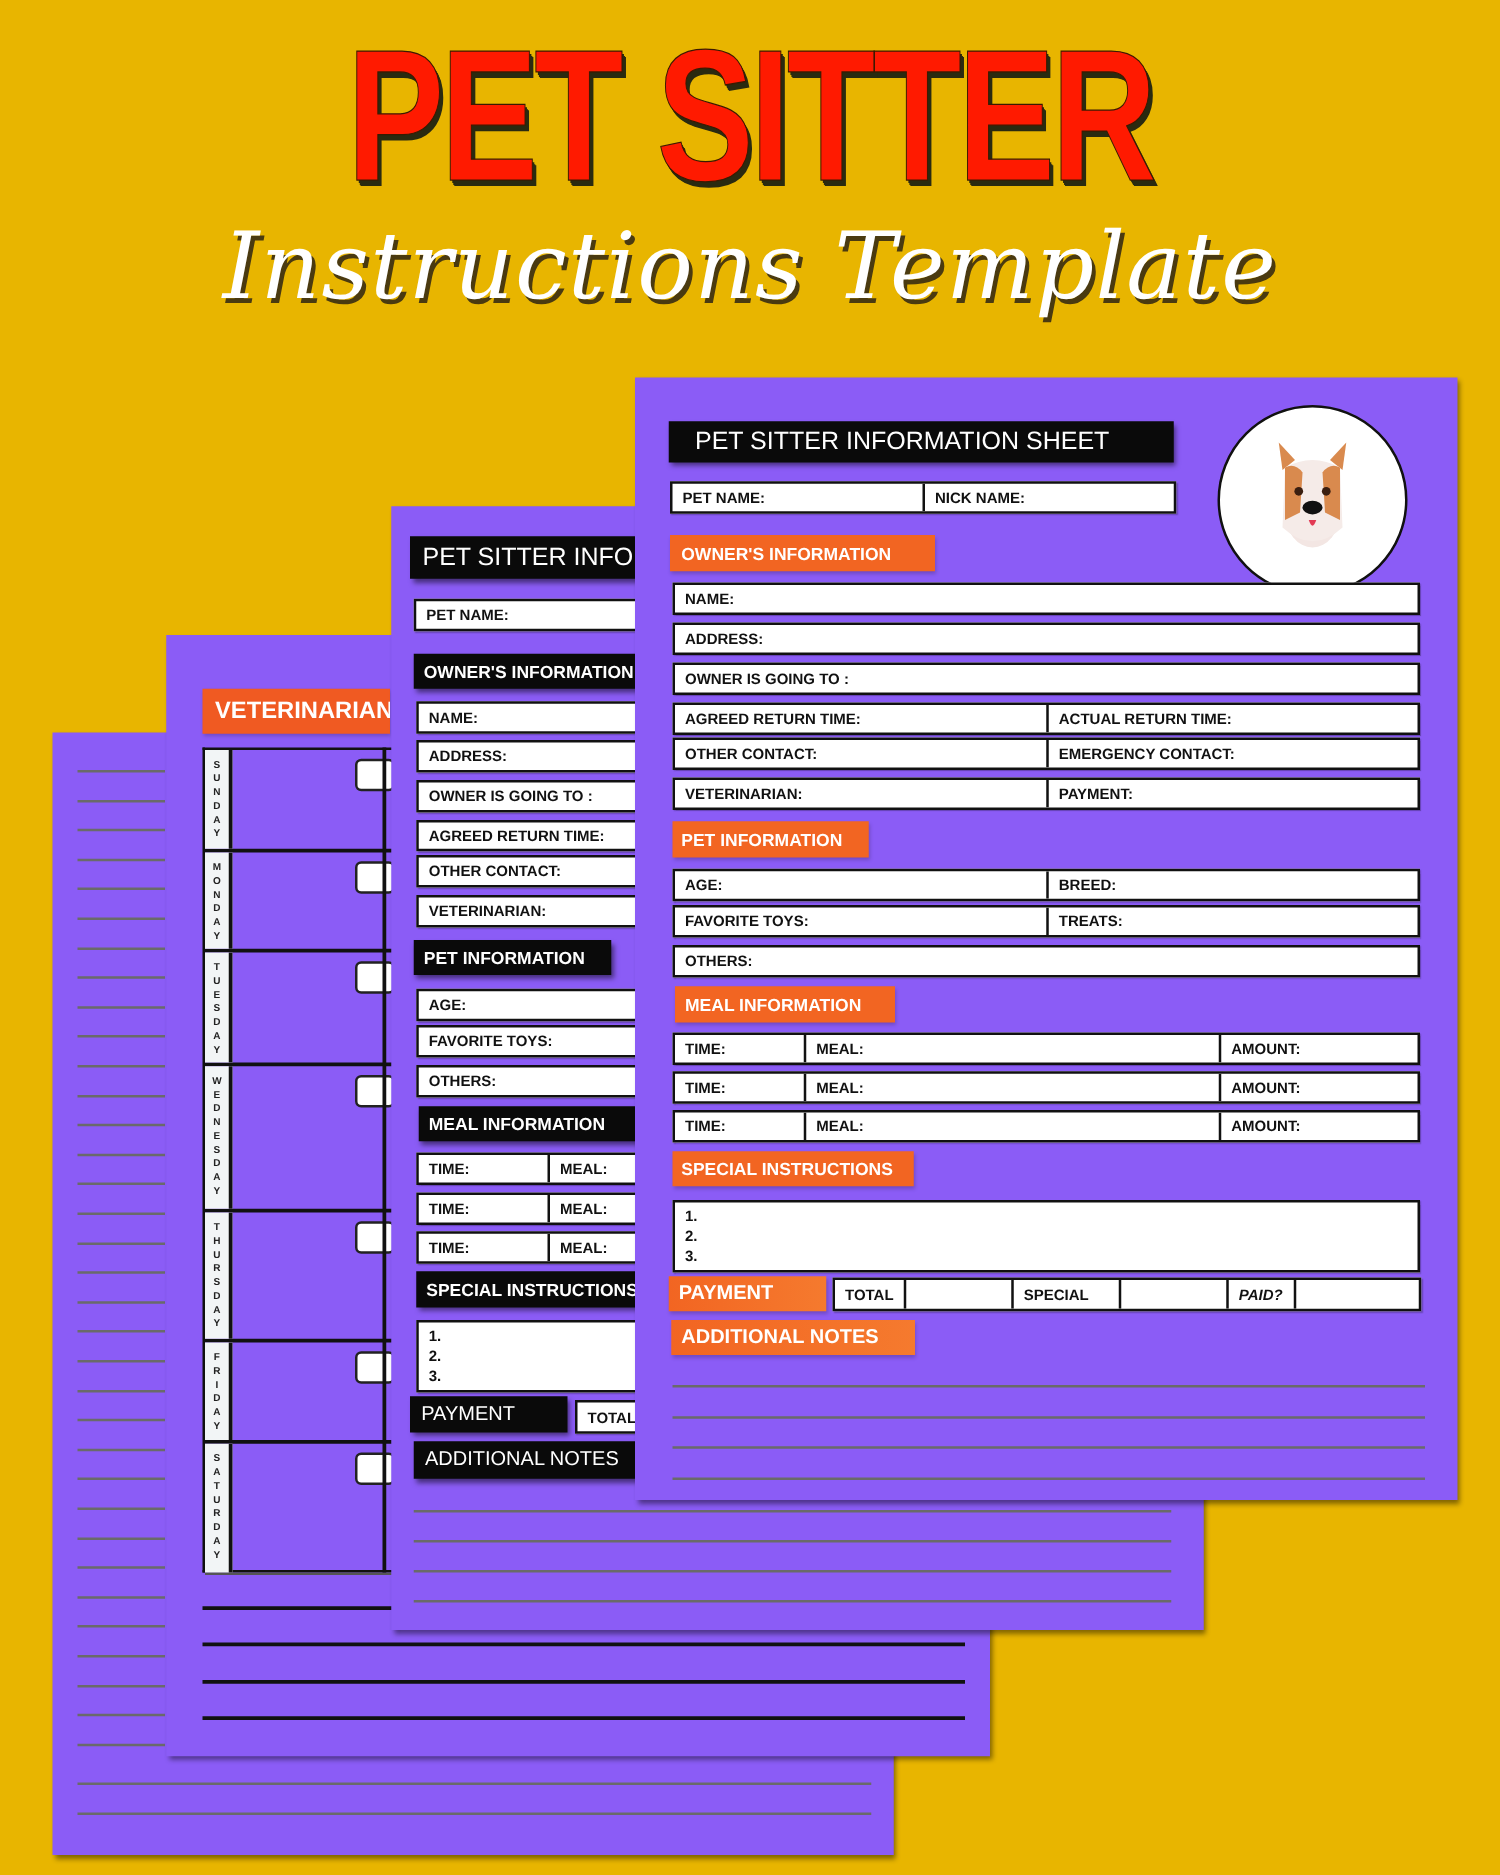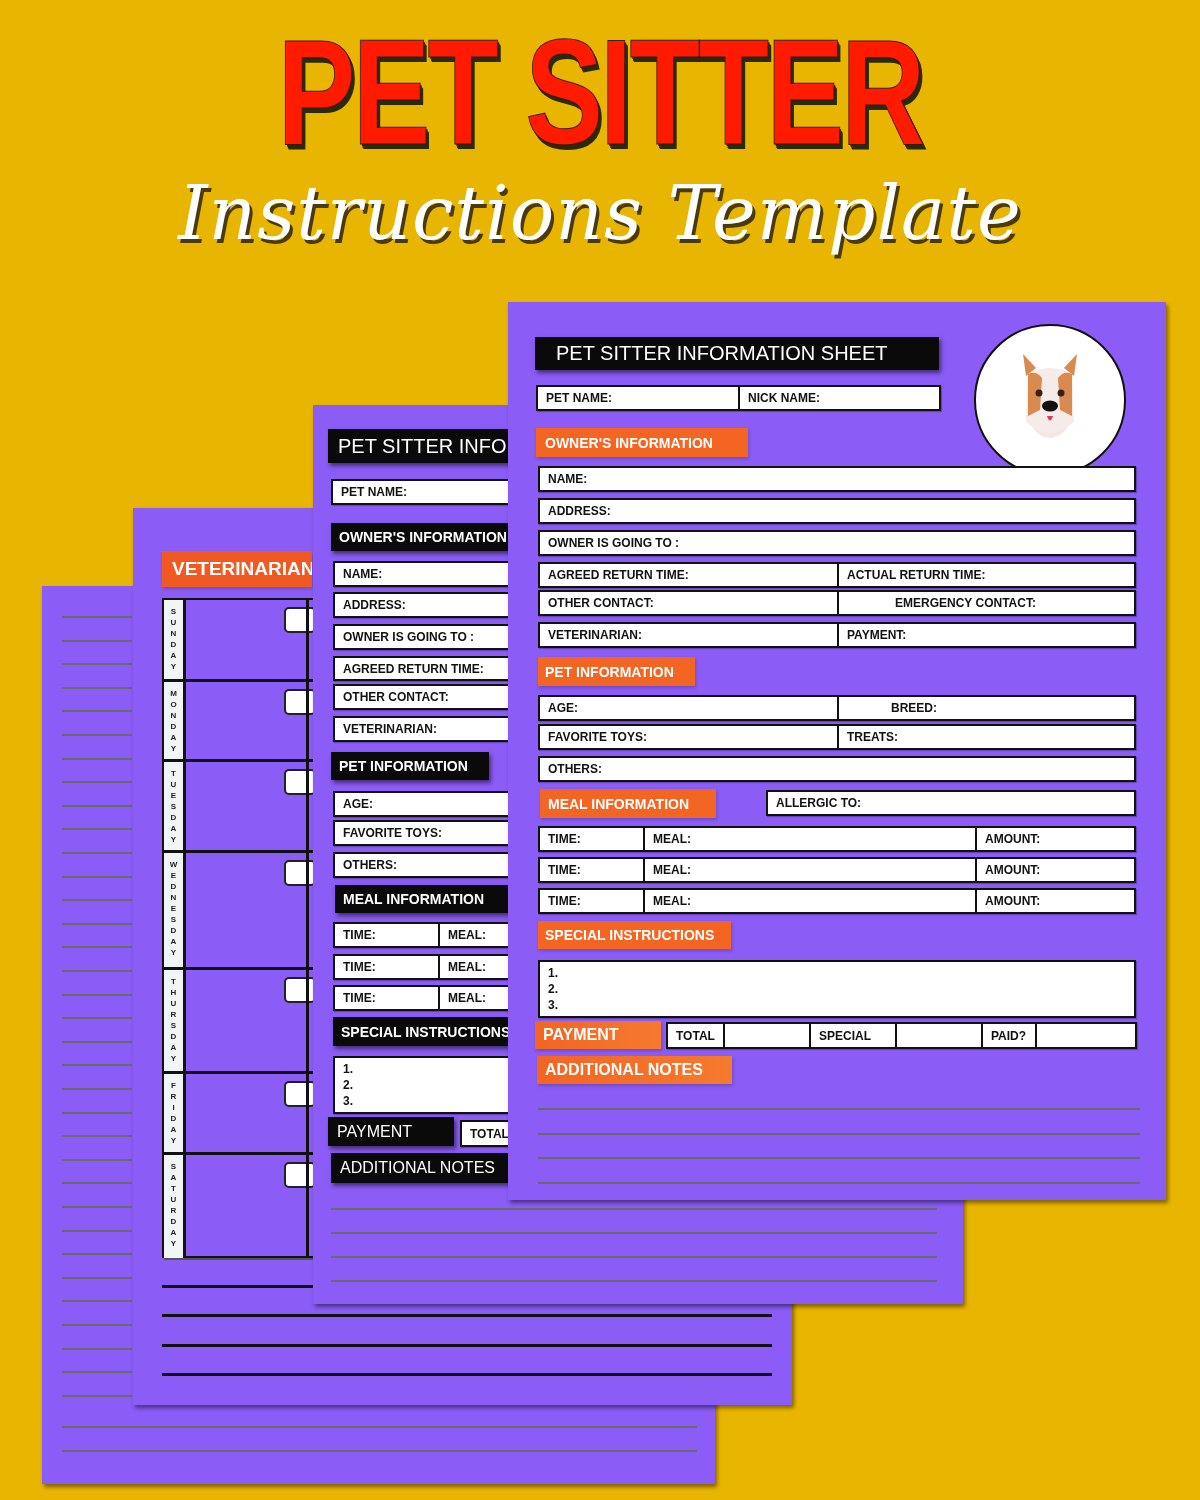--- a/index.html
+++ b/index.html
@@ -285,44 +285,43 @@
   <div class="field" style="left:30px; top:228px; width:598px; height:26px;">OWNER IS GOING TO :</div>
 
   <div class="field" style="left:30px; top:260px; width:598px; height:26px; padding-left:0;">
     <div class="cell" style="left:0; width:297px;">AGREED RETURN TIME:</div>
     <div class="vdiv" style="left:297px;"></div>
     <div class="cell" style="left:299px;">ACTUAL RETURN TIME:</div>
   </div>
   <div class="field" style="left:30px; top:288px; width:598px; height:26px; padding-left:0;">
     <div class="cell" style="left:0; width:297px;">OTHER CONTACT:</div>
     <div class="vdiv" style="left:297px;"></div>
-    <div class="cell" style="left:299px;margin-left:48px;">EMERGENCY CONTACT:</div>
+    <div class="cell" style="left:299px;">EMERGENCY CONTACT:</div>
   </div>
   <div class="field" style="left:30px; top:320px; width:598px; height:26px; padding-left:0;">
     <div class="cell" style="left:0; width:297px;">VETERINARIAN:</div>
     <div class="vdiv" style="left:297px;"></div>
     <div class="cell" style="left:299px;">PAYMENT:</div>
   </div>
 
   <div class="orange-banner" style="left:30px; top:355px; width:157px; height:29px; font-size:14px; padding-left:7px;">PET INFORMATION</div>
 
   <div class="field" style="left:30px; top:393px; width:598px; height:26px; padding-left:0;">
     <div class="cell" style="left:0; width:297px;">AGE:</div>
     <div class="vdiv" style="left:297px;"></div>
-    <div class="cell" style="left:299px;margin-left:44px;">BREED:</div>
+    <div class="cell" style="left:299px;">BREED:</div>
   </div>
   <div class="field" style="left:30px; top:422px; width:598px; height:26px; padding-left:0;">
     <div class="cell" style="left:0; width:297px;">FAVORITE TOYS:</div>
     <div class="vdiv" style="left:297px;"></div>
     <div class="cell" style="left:299px;">TREATS:</div>
   </div>
   <div class="field" style="left:30px; top:454px; width:598px; height:26px;">OTHERS:</div>
 
   <div class="orange-banner" style="left:32px; top:487px; width:176px; height:29px; font-size:14px; padding-left:8px;">MEAL INFORMATION</div>
-  <div class="field" style="left:258px; top:488px; width:370px; height:26px;">ALLERGIC TO:</div>
 
   <div class="field" style="left:30px; top:524px; width:598px; height:26px; padding-left:0;">
     <div class="cell" style="left:0; width:103px;">TIME:</div>
     <div class="vdiv" style="left:103px;"></div>
     <div class="cell" style="left:105px; width:330px;">MEAL:</div>
     <div class="vdiv" style="left:435px;"></div>
     <div class="cell" style="left:437px;">AMOUNT:</div>
   </div>
   <div class="field" style="left:30px; top:555px; width:598px; height:26px; padding-left:0;">
     <div class="cell" style="left:0; width:103px;">TIME:</div>
@@ -349,21 +348,21 @@
   <div class="orange-banner" style="left:27px; top:719px; width:126px; height:28px; font-size:16px; padding-left:8px; background:linear-gradient(90deg,#f26522,#f57a2e);">PAYMENT</div>
   <div class="field" style="left:158px; top:720px; width:471px; height:27px; padding-left:0;">
     <div class="cell" style="left:0; width:55px;">TOTAL</div>
     <div class="vdiv" style="left:55px;"></div>
     <div class="cell" style="left:57px; width:84px;"></div>
     <div class="vdiv" style="left:141px;"></div>
     <div class="cell" style="left:143px; width:84px;">SPECIAL</div>
     <div class="vdiv" style="left:227px;"></div>
     <div class="cell" style="left:229px; width:84px;"></div>
     <div class="vdiv" style="left:313px;"></div>
-    <div class="cell" style="left:315px; width:44px;">PAID?</div>
+    <div class="cell" style="left:315px; width:44px;font-style:italic;">PAID?</div>
     <div class="vdiv" style="left:367px;"></div>
     <div class="cell" style="left:369px;"></div>
   </div>
 
   <div class="orange-banner" style="left:29px; top:754px; width:195px; height:28px; font-size:16px; padding-left:8px; background:linear-gradient(90deg,#f26522,#f57a2e);">ADDITIONAL NOTES</div>
 
   <div class="hline" style="left:30px; top:806px; width:602px;"></div>
   <div class="hline" style="left:30px; top:831px; width:602px;"></div>
   <div class="hline" style="left:30px; top:855px; width:602px;"></div>
   <div class="hline" style="left:30px; top:880px; width:602px;"></div>

